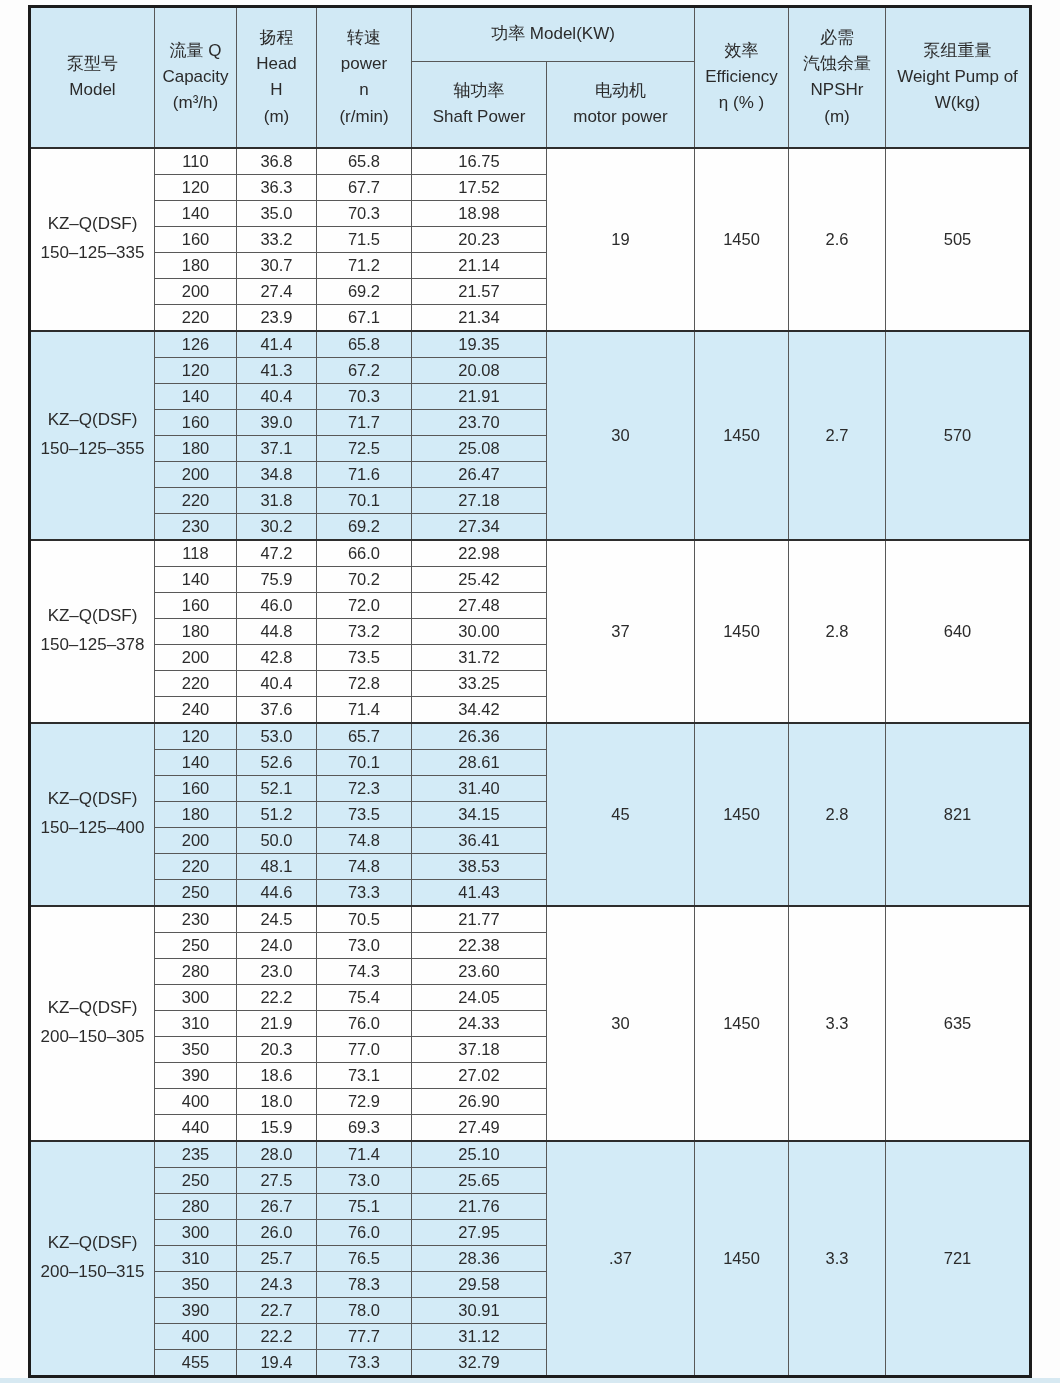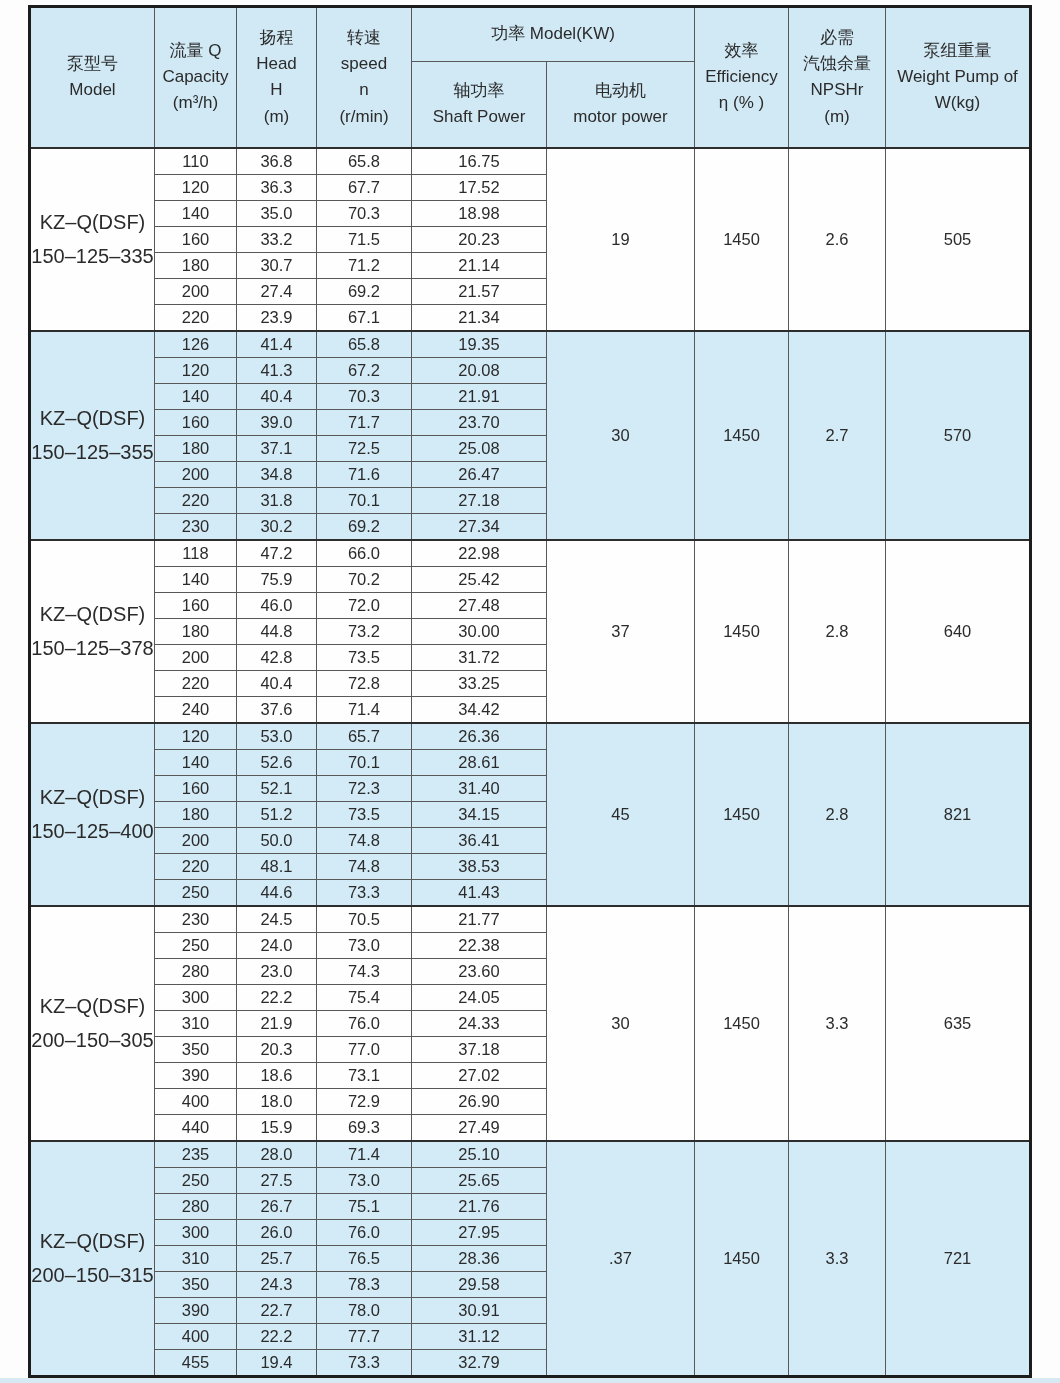--- a/index.html
+++ b/index.html
@@ -53,21 +53,21 @@
   thead tr.h1 { height: 55px; }
   thead tr.h2 { height: 86px; }
   thead { border-bottom: 2px solid #2d2d2d; }
   tbody td {
     font-size: 16.5px;
     height: 25px;
     line-height: 1.1;
     background: #fefefe;
   }
   tbody td.model-cell {
-    font-size: 20px;
+    font-size: 17px;
     line-height: 1.7;
   }
   tbody tr.group-start td {
     border-top: 2px solid #2d2d2d;
   }
   tbody tr.shaded td {
     background: #d3ebf7;
   }
   .bottom-strip {
     position: absolute;
@@ -97,21 +97,21 @@
         <th rowspan="2">泵型号
 Model</th>
         <th rowspan="2">流量 Q
 Capacity
 (m³/h)</th>
         <th rowspan="2">扬程
 Head
 H
 (m)</th>
         <th rowspan="2">转速
-speed
+power
 n
 (r/min)</th>
         <th colspan="2">功率 Model(KW)</th>
         <th rowspan="2">效率
 Efficiency
 η (% )</th>
         <th rowspan="2">必需
 汽蚀余量
 NPSHr
 (m)</th>

